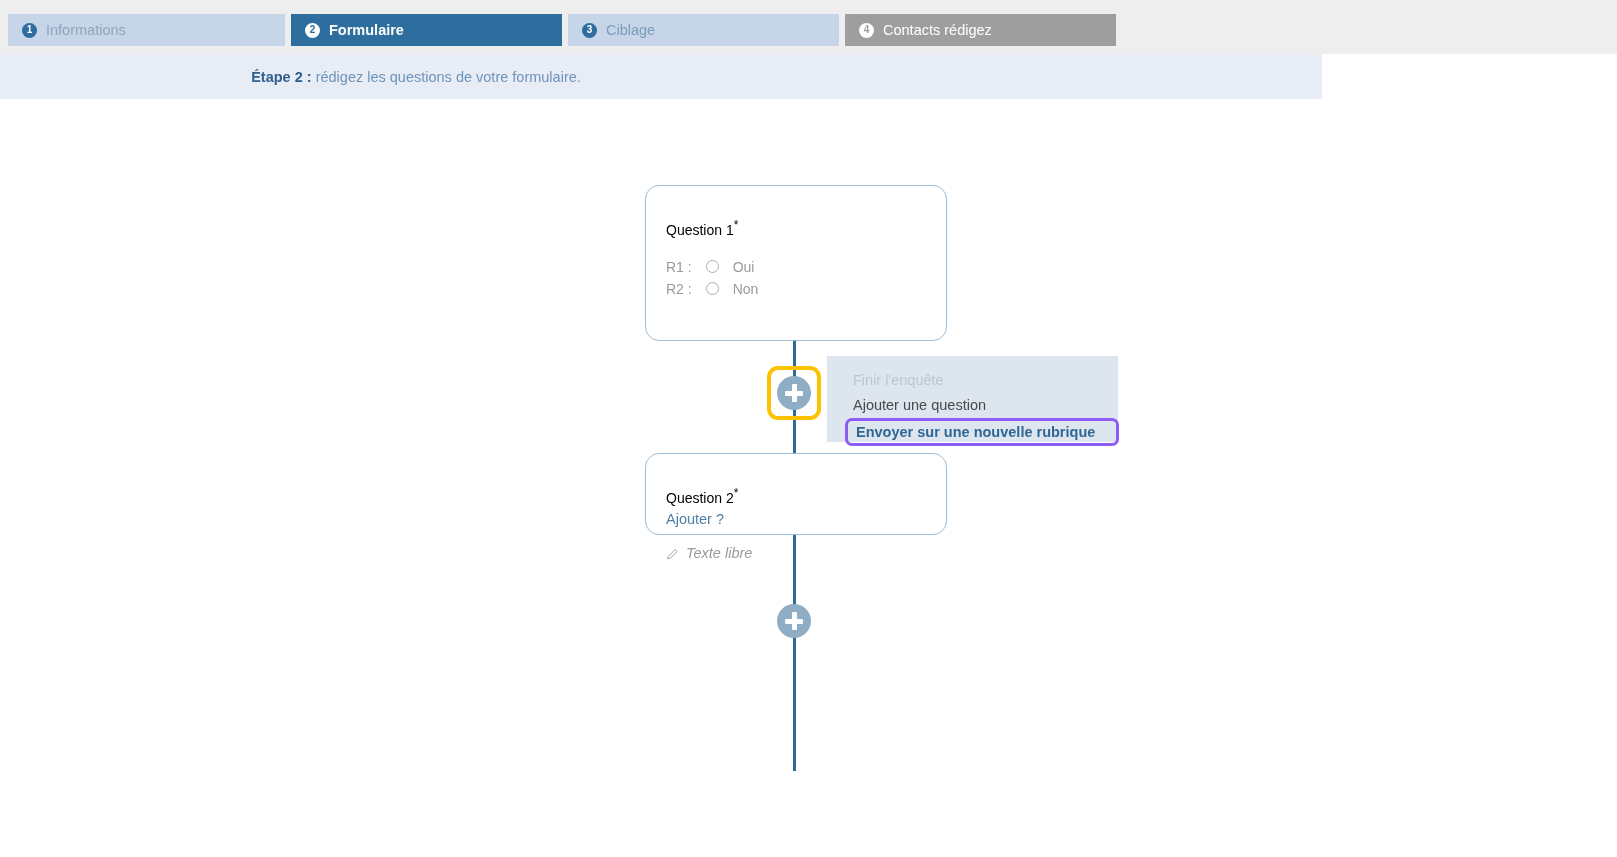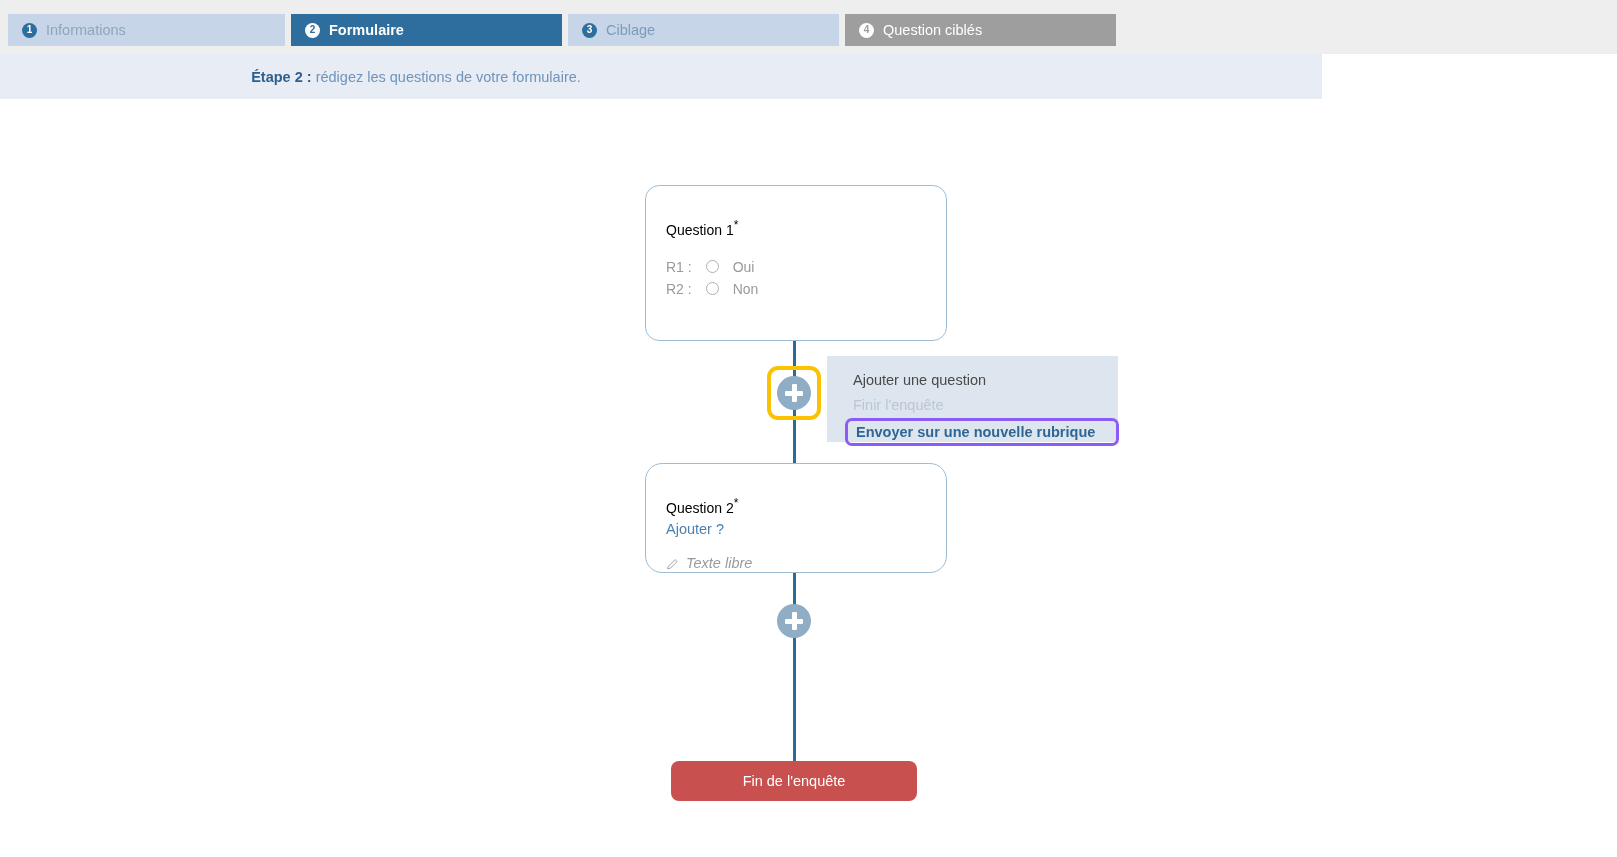--- a/index.html
+++ b/index.html
@@ -154,21 +154,21 @@
   .conn-c { top: 372px; height: 300px; }
 
   .qcard {
     position: absolute;
     background: #ffffff;
     border: 1.5px solid #9dbdd6;
     border-radius: 14px;
     box-sizing: border-box;
   }
   .qcard-1 { left: 645px; top: 86px; width: 302px; height: 156px; }
-  .qcard-2 { left: 645px; top: 364px; width: 302px; height: 110px; border-radius: 17px; }
+  .qcard-2 { left: 645px; top: 354px; width: 302px; height: 82px; }
   .qcard-inner { padding: 17px 20px 0 20px; }
 
   .q-title {
     font-size: 14px;
     font-weight: normal;
     color: #000000;
     margin: 15px 0 4px 0;
   }
   .q-title .star { font-size: 12px; vertical-align: super; }
   .q-text {
@@ -301,21 +301,21 @@
     <div class="tab tab-2">
       <span class="tab-num">2</span>
       <span>Formulaire</span>
     </div>
     <div class="tab tab-3">
       <span class="tab-num">3</span>
       <span>Ciblage</span>
     </div>
     <div class="tab tab-4">
       <span class="tab-num">4</span>
-      <span>Question ciblés</span>
+      <span>Contacts rédigez</span>
     </div>
   </div>
 </div>
 
 <div class="step-strip">
   <div class="step-text">
     <b>Étape 2 :</b><span> rédigez les questions de votre formulaire.</span>
   </div>
 </div>
 
@@ -354,22 +354,22 @@
     </div>
   </div>
 
   <div class="plus-node plus-1">
     <span class="bar-h"></span>
     <span class="bar-v"></span>
   </div>
   <div class="plus-highlight"></div>
 
   <div class="ctx-menu">
+    <div class="ctx-item ctx-disabled">Finir l'enquête</div>
     <div class="ctx-item ctx-enabled">Ajouter une question</div>
-    <div class="ctx-item ctx-disabled">Finir l'enquête</div>
     <div class="ctx-item ctx-selected">Envoyer sur une nouvelle rubrique</div>
   </div>
 
   <div class="qcard qcard-2">
     <div class="qcard-inner">
       <div class="q-title">
         <span>Question 2</span><span class="star">*</span>
       </div>
       <p class="q-text">Ajouter ?</p>
       <div class="q-free">
@@ -381,15 +381,14 @@
         <span>Texte libre</span>
       </div>
     </div>
   </div>
 
   <div class="plus-node plus-2">
     <span class="bar-h"></span>
     <span class="bar-v"></span>
   </div>
 
-  <button class="end-btn">Fin de l'enquête</button>
 
 </div>
 
 </body></html>

